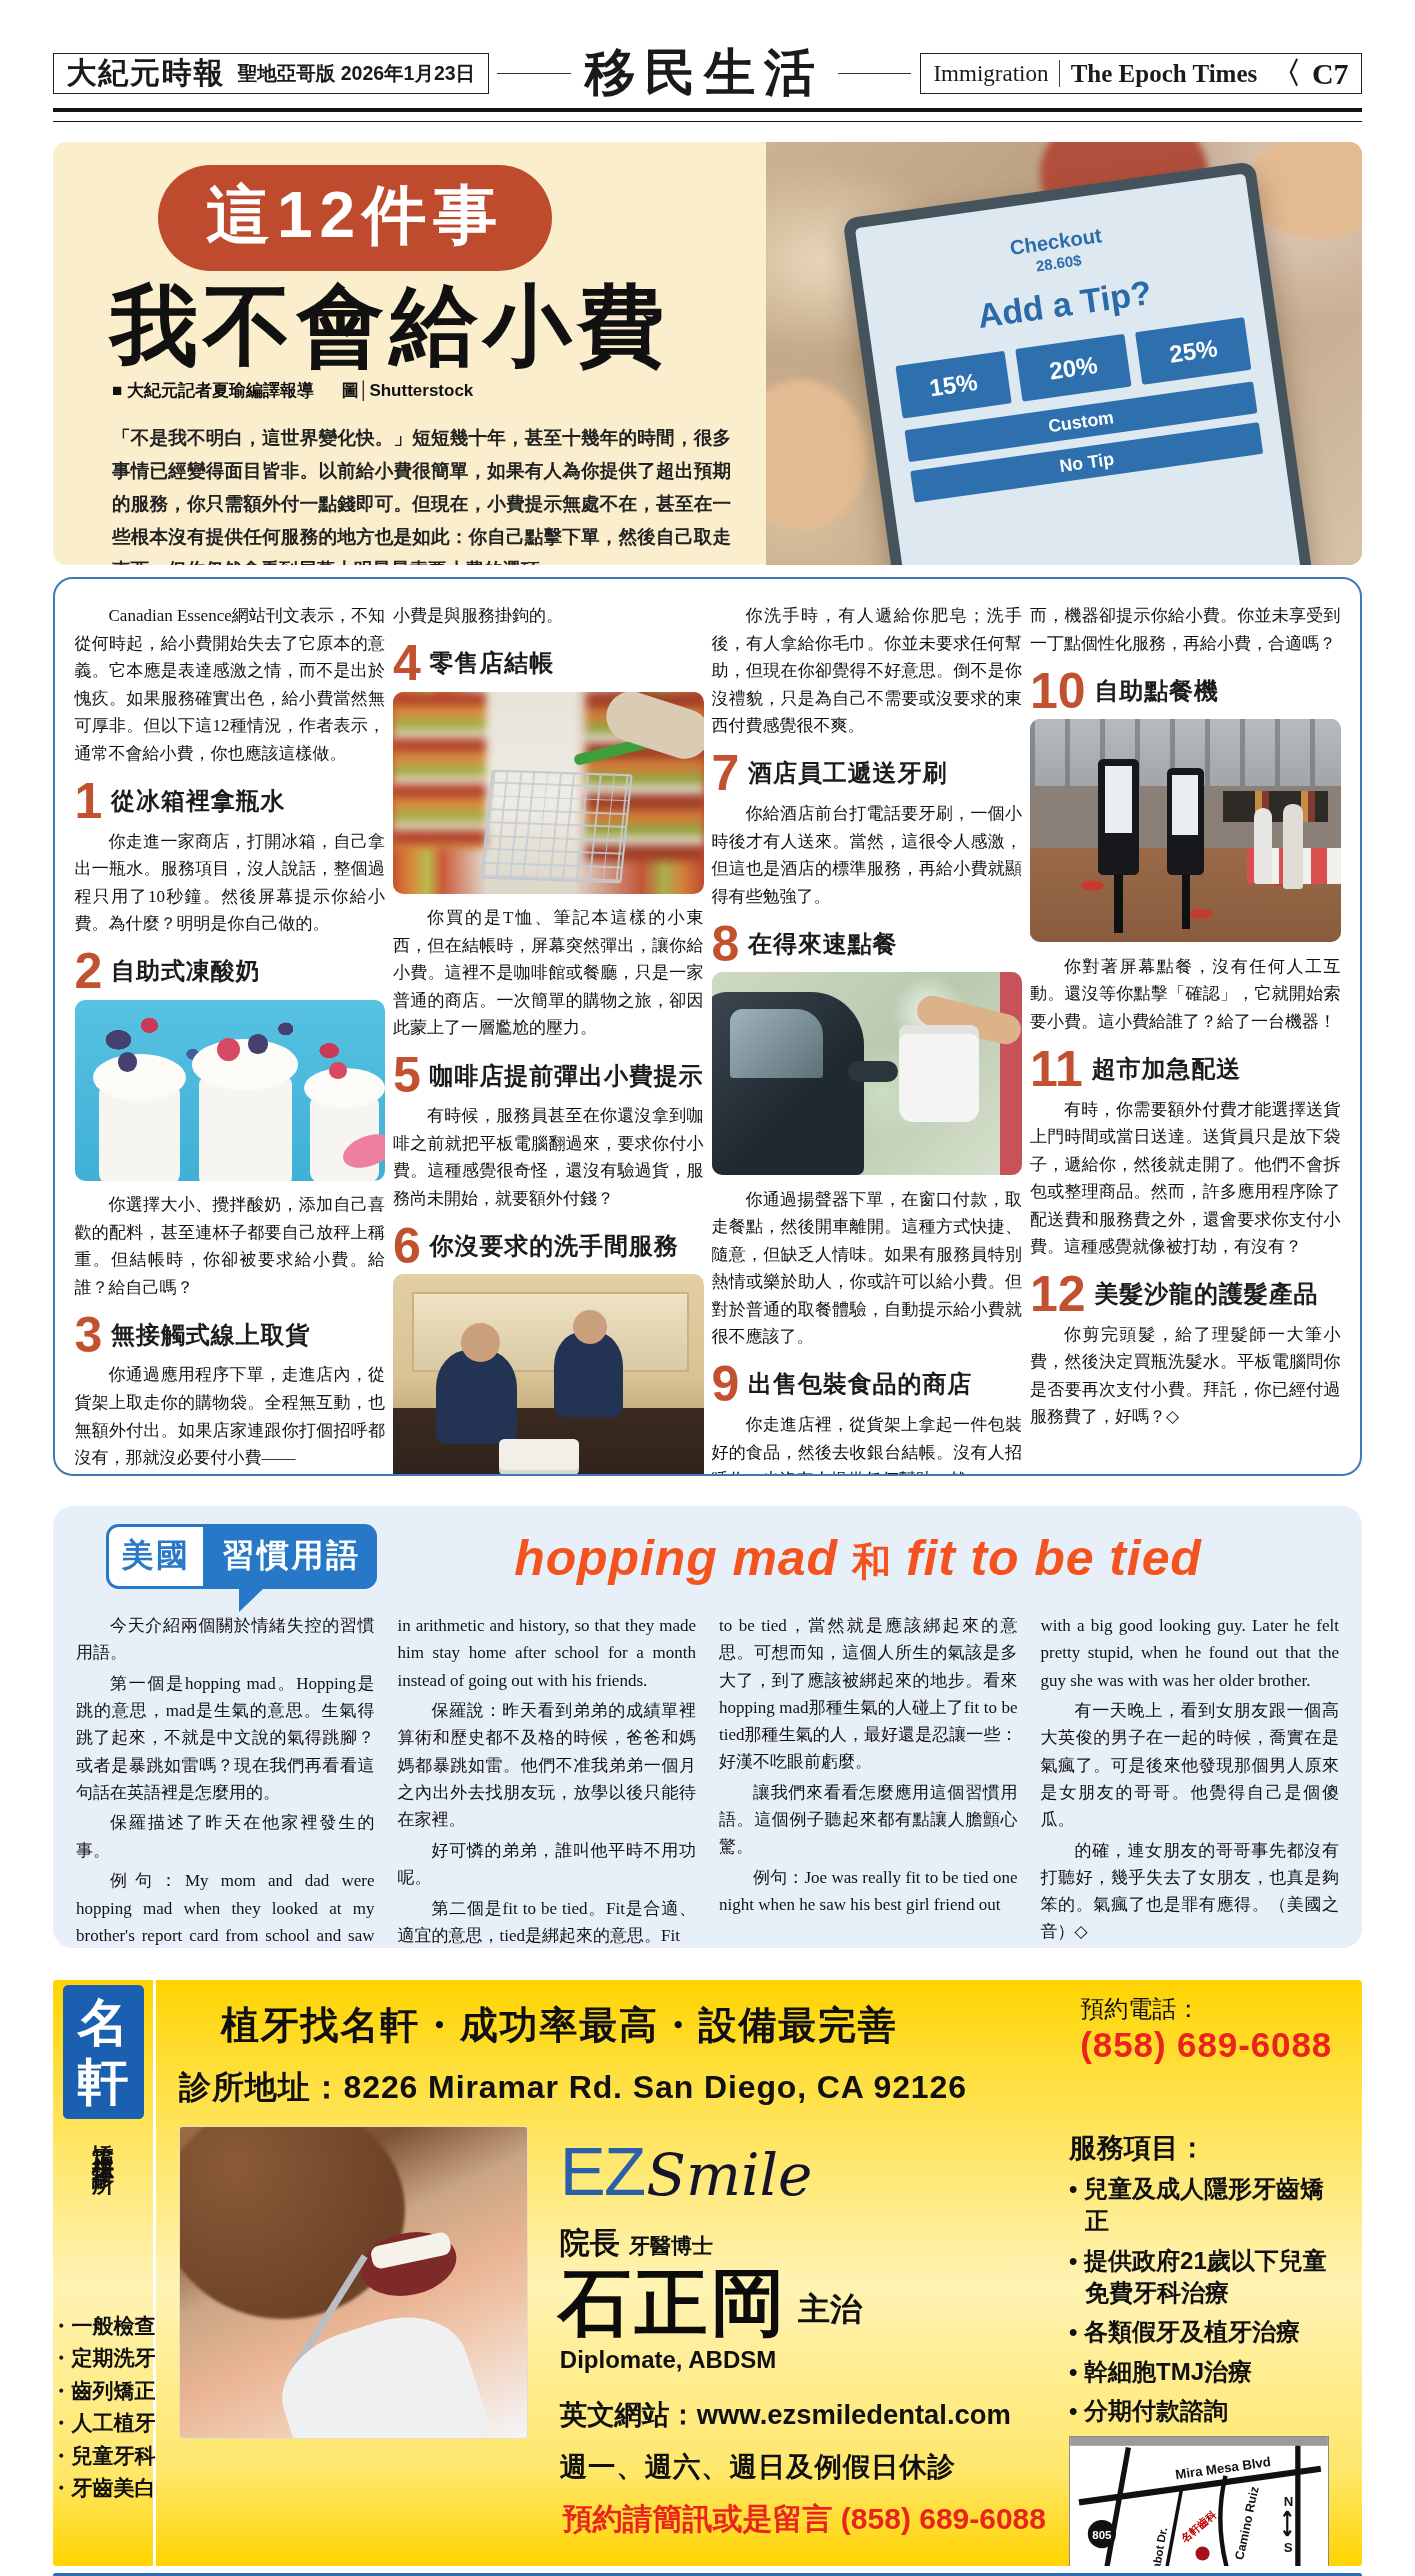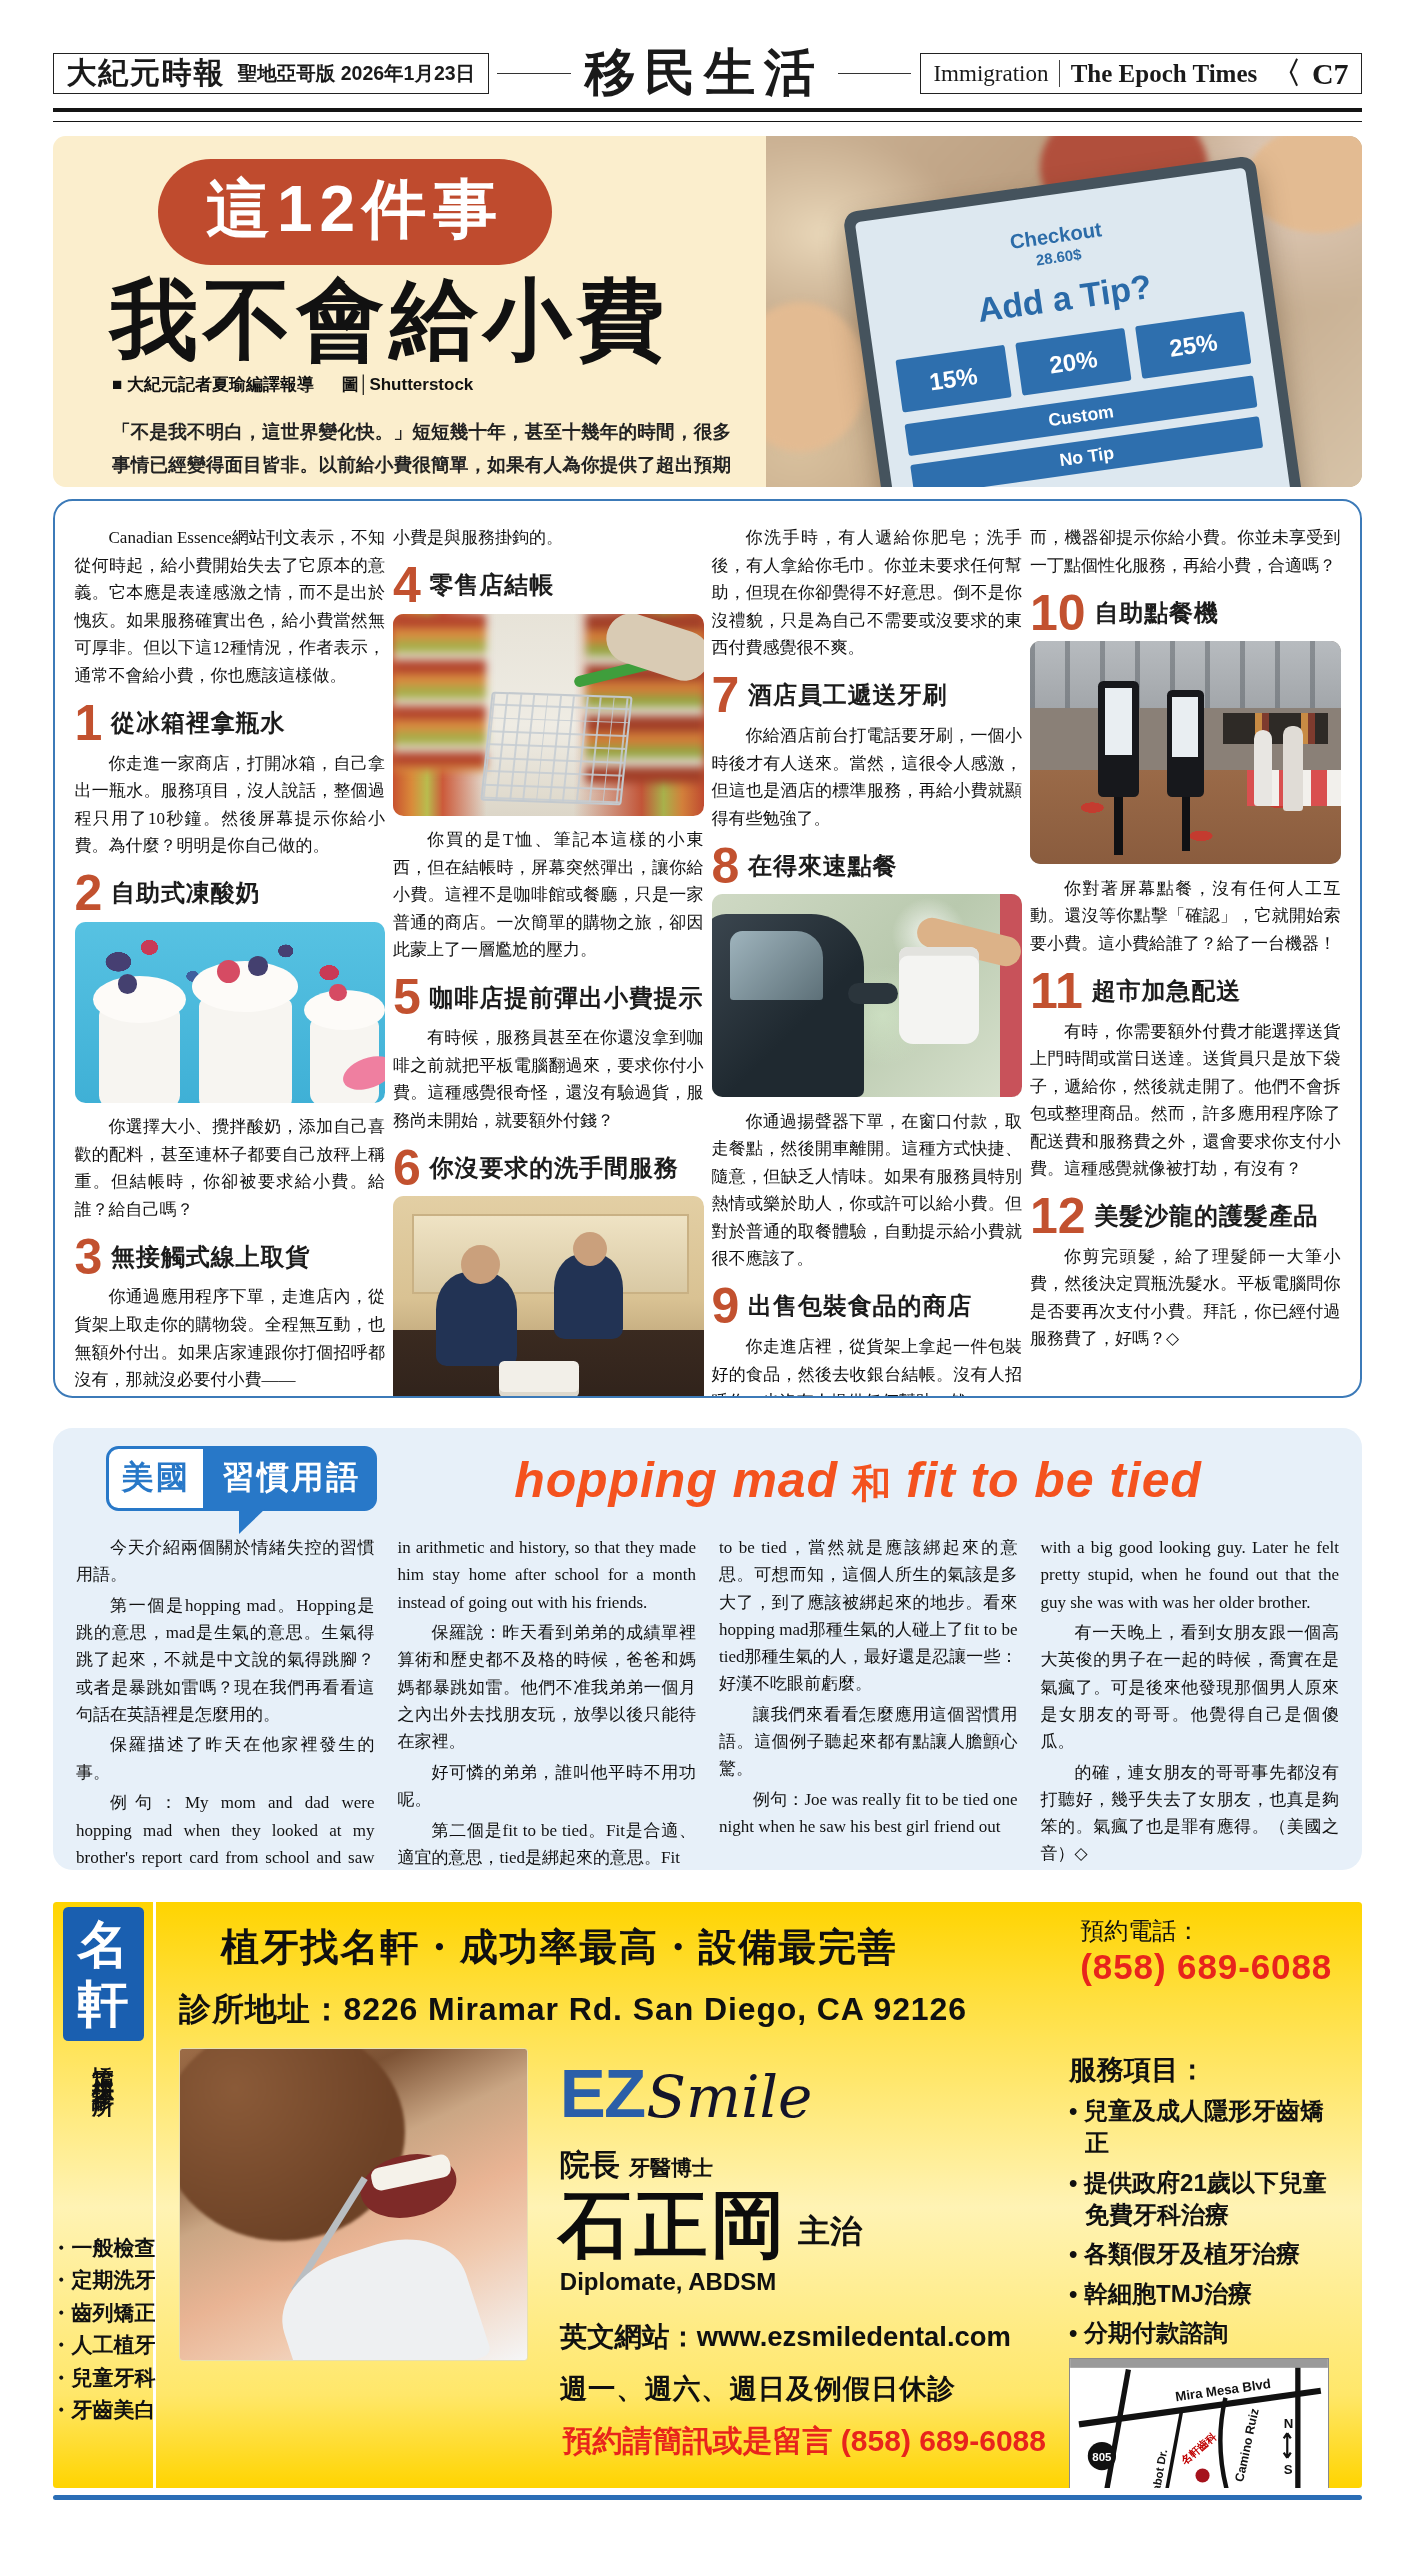--- a/index.html
+++ b/index.html
@@ -16,21 +16,21 @@
   .mh-center{font-family:"Liberation Serif",serif;font-weight:900;font-size:51px;letter-spacing:8.8px;padding:0 5.3px;white-space:nowrap;}
   .mh-right{gap:10.6px;}
   .mh-en{font-family:"Liberation Serif",serif;font-size:23px;}
   .mh-sep{width:0;border-left:1.8px solid #444;height:26.5px;}
   .mh-logo{font-family:"Liberation Serif",serif;font-weight:700;font-size:25px;text-align:right;}
   .mh-angle{font-family:"Liberation Serif",serif;font-size:30px;font-weight:700;margin-left:3.5px;}
   .mh-page{font-family:"Liberation Serif",serif;font-size:30px;font-weight:700;}
   .double-rule{margin-top:7px;height:8.8px;border-top:4.4px solid #141414;border-bottom:1.8px solid #141414;}
 
   
-  .hero{position:relative;margin-top:14px;height:351px;background:#fbeecd;border-radius:12.4px;overflow:hidden;}
+  .hero{position:relative;margin-top:20px;height:423px;background:#fbeecd;border-radius:12.4px;overflow:hidden;}
   .hero-left{position:absolute;left:25px;top:23px;width:672px;}
   .hero-badge{display:inline-block;margin-left:80px;background:#bf4b2e;color:#fff;font-weight:900;
               font-size:64px;letter-spacing:7px;padding:7px 48px 12.4px 48px;border-radius:62px;}
   .hero-headline{font-weight:900;font-size:88px;letter-spacing:5.3px;line-height:1.05;margin:8.8px 0 7px 32px;color:#111;}
   .hero-byline{font-weight:800;font-size:17px;margin:5.3px 0 8.8px 34px;color:#111;}
   .hero-byline .credit{margin-left:23px;}
   .hero-intro{font-weight:700;font-size:18.6px;line-height:1.78;text-align:justify;color:#222;margin-left:34px;width:619px;}
 
   .hero-photo{position:absolute;left:713px;top:0;right:0;bottom:0;border-radius:0 12.4px 12.4px 0;overflow:hidden;background:#c7b096;}
   .hp-bg{position:absolute;inset:-17.7px;filter:blur(6.2px);
@@ -193,21 +193,21 @@
   .ad-photo{width:347px;height:311px;flex:0 0 347px;border:1.8px solid #e8e0b0;border-radius:3.5px;position:relative;overflow:hidden;
      background:linear-gradient(155deg,#9c6c47 0%,#7c5234 22%,#caa684 40%,#e9b494 58%,#f0c9ae 72%,#f5f6f7 100%);}
   .ad-photo i{position:absolute;display:block;}
   .ad-photo .hair{left:-17.7px;top:-26.5px;width:70%;height:70%;background:radial-gradient(circle at 30% 30%,#8a5a38,#6d4226 70%);border-radius:50%;filter:blur(1.8px);}
   .ad-photo .mouth{left:52%;top:34%;width:97px;height:62px;background:#7e2a28;border-radius:50%;transform:rotate(-12deg);}
   .ad-photo .teeth{left:55%;top:36%;width:80px;height:23px;background:#f5f2ea;border-radius:8.8px;transform:rotate(-12deg);}
   .ad-photo .glove{left:30%;bottom:-26.5px;width:55%;height:45%;background:#eef0f2;border-radius:40% 40% 8.8px 8.8px;transform:rotate(-18deg);}
   .ad-photo .tool{left:42%;top:38%;width:7px;height:133px;background:#b9bec2;transform:rotate(32deg);}
   .ad-center{width:495px;flex:0 0 495px;}
   .ez-logo{margin:5.3px 0 3.5px 8.8px;}
-  .ez{font-weight:700;font-size:69px;color:#2b5fa8;letter-spacing:-1.8px;}
+  .ez{font-weight:400;font-size:69px;color:#2b5fa8;letter-spacing:-1.8px;}
   .smile{font-family:"DejaVu Serif","Liberation Serif",serif;font-style:italic;font-size:58px;color:#14142a;margin-left:1.8px;}
   .dir-row{margin:12.4px 0 0 8.8px;}
   .dir{font-weight:900;font-size:30px;color:#101010;}
   .dir-title{font-weight:800;font-size:21px;color:#101010;margin-left:5.3px;}
   .doc-row{margin:1.8px 0 0 7px;display:flex;align-items:flex-end;gap:10.6px;}
   .doc-name{font-weight:900;font-size:73px;line-height:1;color:#0c0c0c;letter-spacing:3.5px;}
   .doc-role{font-weight:900;font-size:32px;color:#101010;padding-bottom:7px;}
   .credential{font-weight:900;font-size:24px;color:#101010;margin:7px 0 0 8.8px;}
   .website{font-weight:900;font-size:27.4px;color:#101010;margin:23px 0 0 8.8px;}
   .hours{font-weight:900;font-size:27.4px;color:#101010;margin:16px 0 0 8.8px;letter-spacing:0.9px;}

